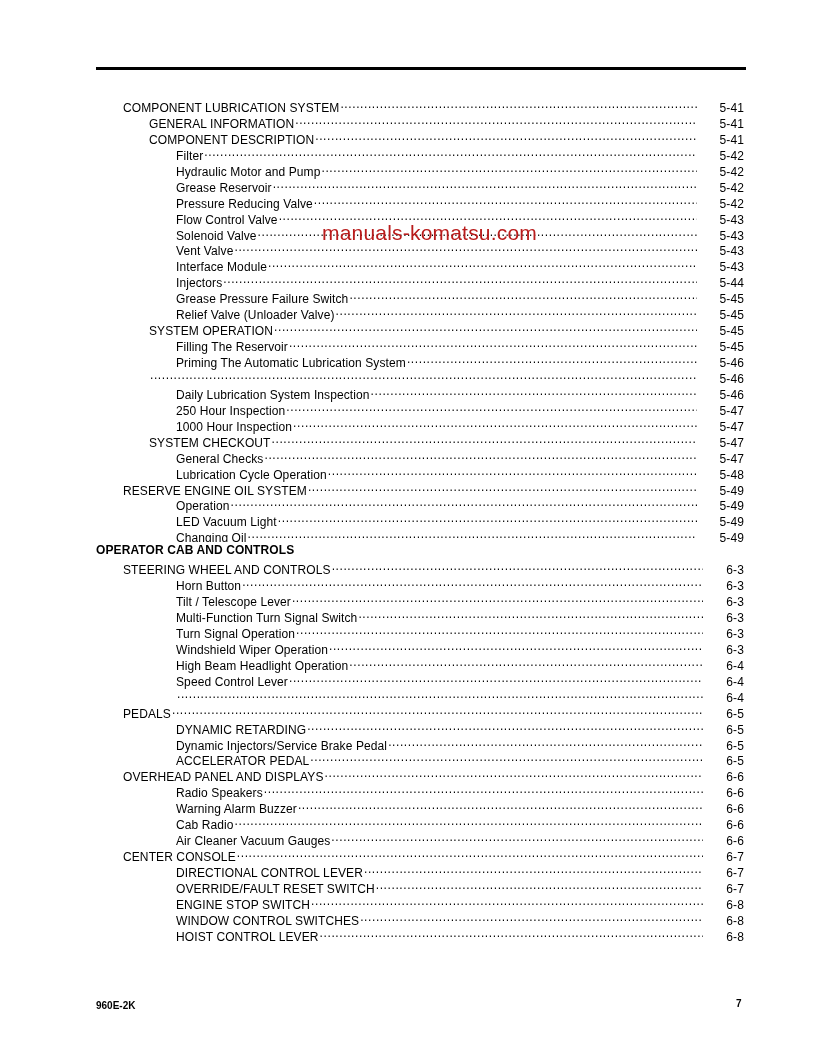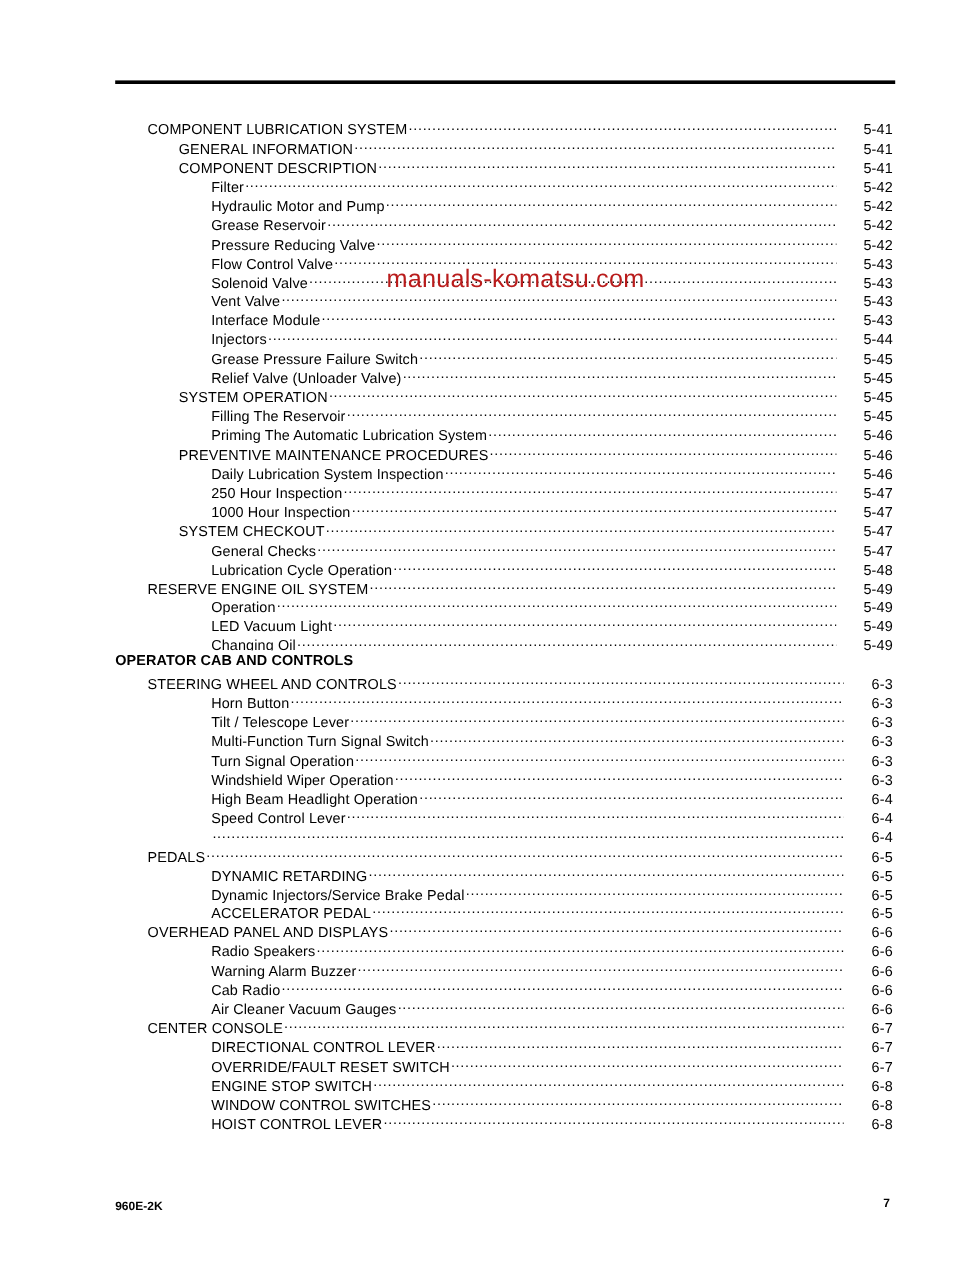--- a/index.html
+++ b/index.html
@@ -181,21 +181,20 @@
       <span class="toc-title">Filling The Reservoir</span>
       <span class="toc-leader"></span>
       <span class="toc-page">5-45</span>
     </div>
     <div class="toc-row lvl-3">
       <span class="toc-title">Priming The Automatic Lubrication System</span>
       <span class="toc-leader"></span>
       <span class="toc-page">5-46</span>
     </div>
     <div class="toc-row lvl-2">
-      <span class="toc-title">PREVENTIVE MAINTENANCE PROCEDURES</span>
       <span class="toc-leader"></span>
       <span class="toc-page">5-46</span>
     </div>
     <div class="toc-row lvl-3">
       <span class="toc-title">Daily Lubrication System Inspection</span>
       <span class="toc-leader"></span>
       <span class="toc-page">5-46</span>
     </div>
     <div class="toc-row lvl-3">
       <span class="toc-title">250 Hour Inspection</span>

